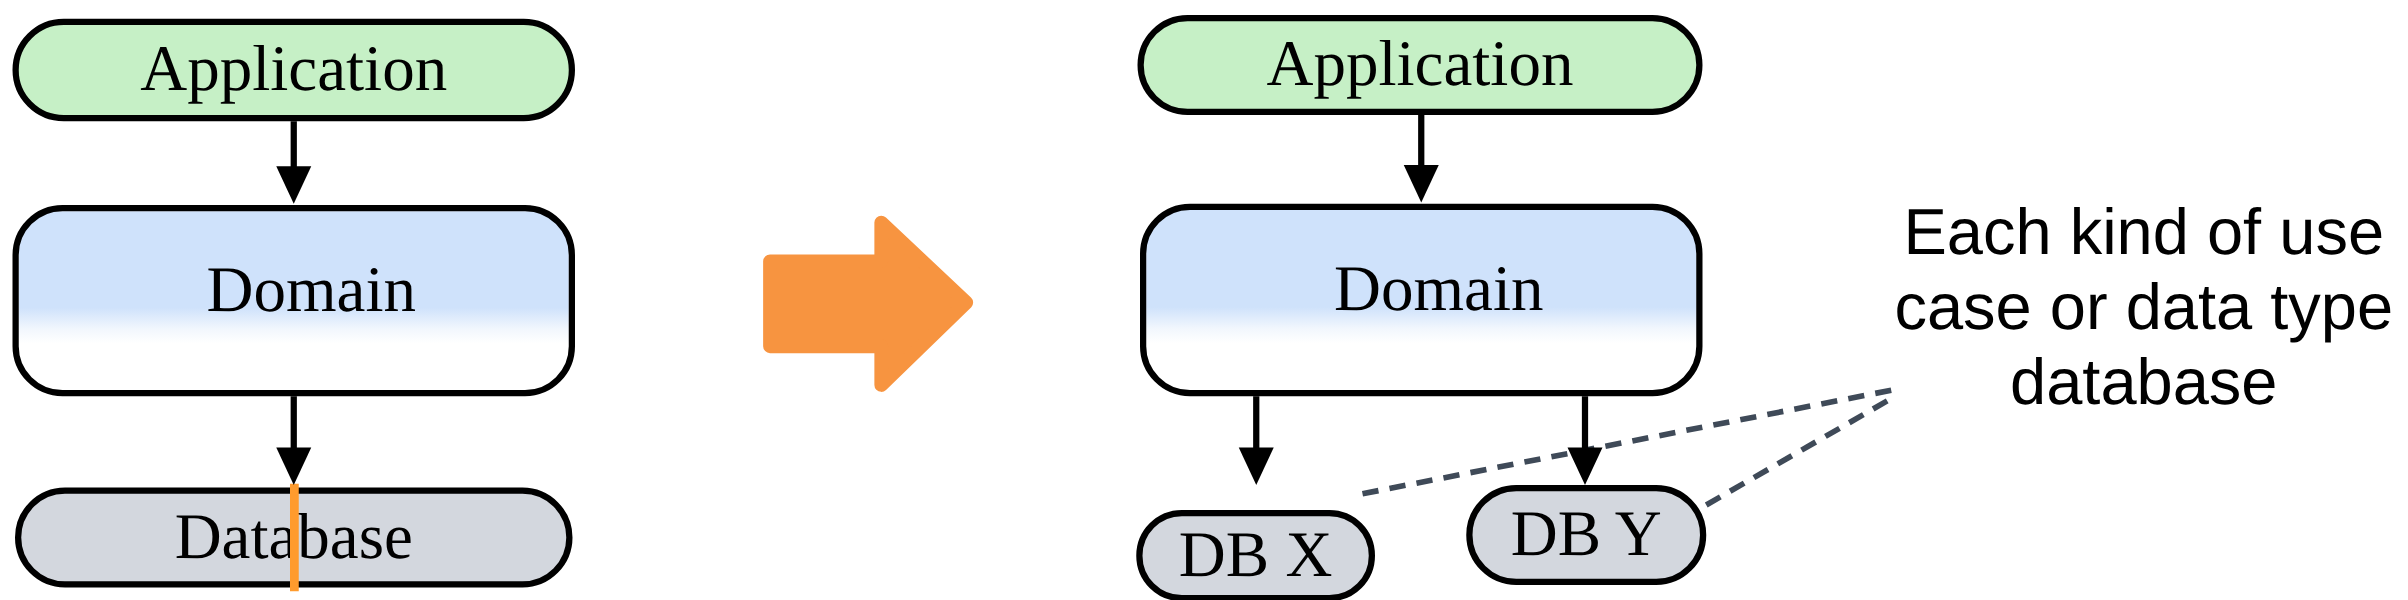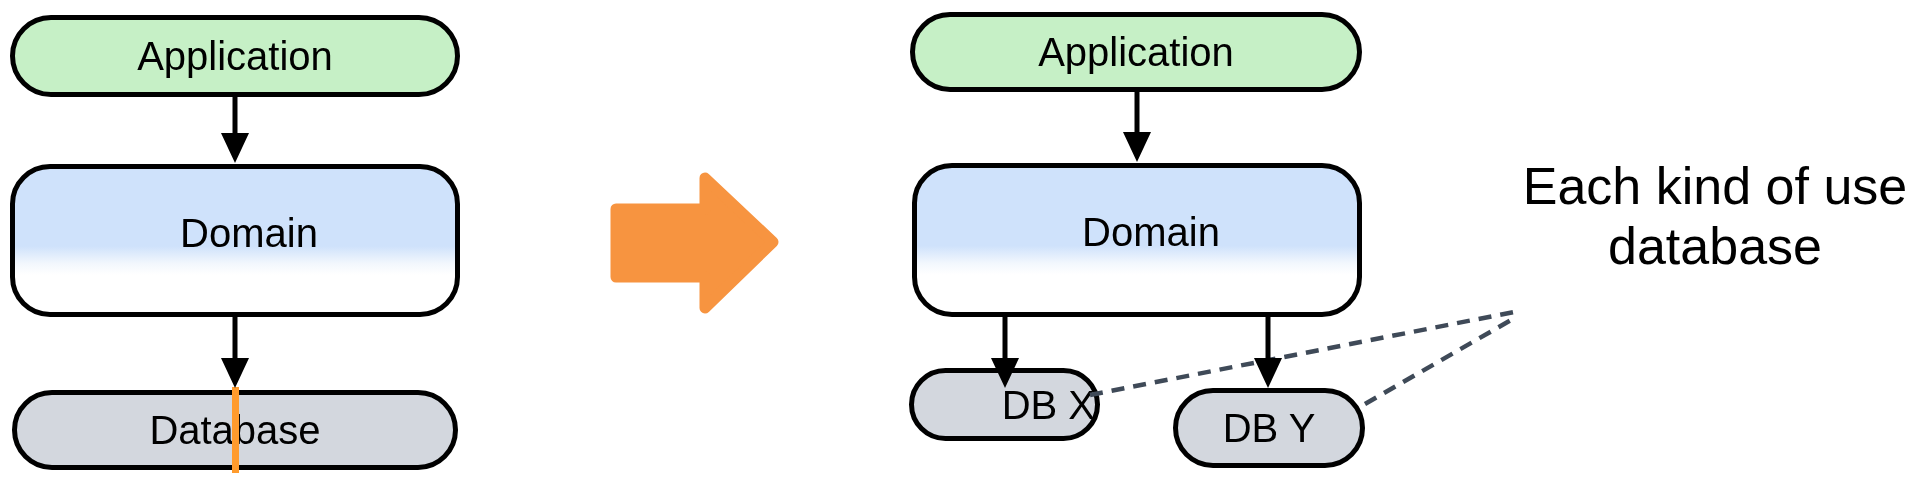--- a/index.html
+++ b/index.html
@@ -21,43 +21,44 @@
     overflow:hidden;
     background:#ffffff;
   }
   .node{
     position:absolute;
     box-sizing:border-box;
     border:5px solid var(--color-border);
     display:flex;
     align-items:center;
     justify-content:center;
-    font-size:40px;
+    font-size:52px;
     line-height:1;
     white-space:nowrap;
+    font-family:Liberation Serif, serif;
   }
   .node.green{background:var(--color-application_fill);}
   .node.blue{
     background:linear-gradient(to bottom,
       var(--color-domain_fill_top) 0%,
       var(--color-domain_fill_top) 54%,
       #f2f7fd 66%,
       #ffffff 74%,
       #ffffff 100%);
   }
   .node.gray{background:var(--color-database_fill);}
   .node.blue .label{transform:translateY(-8px);margin-left:28px;}
 
   #app-l   {left:10px;  top:15px;  width:450px; height:82px;  border-radius:41px;}
   #domain-l{left:10px;  top:164px; width:450px; height:153px; border-radius:40px;}
   #db-l    {left:12px;  top:390px; width:446px; height:80px;  border-radius:40px;}
 
   #app-r   {left:910px; top:12px;  width:452px; height:80px;  border-radius:40px;}
   #domain-r{left:912px; top:163px; width:450px; height:154px; border-radius:40px;}
-  #db-x    {left:909px; top:368px; width:191px; height:73px;  border-radius:40px;justify-content:flex-end;}
+  #db-x    {left:909px; top:408px; width:191px; height:73px;  border-radius:40px;}
   #db-y    {left:1173px;top:388px; width:192px; height:80px;  border-radius:40px;}
 
   #annotation{
     position:absolute;
     left:1505px; top:156px; width:420px;
     font-size:52px; line-height:60px;
     text-align:center;
   }
   #connector-layer{
     position:absolute; left:0; top:0;
@@ -87,20 +88,21 @@
   </div>
   <div id="db-x" class="node gray">
     <span class="label">DB X</span>
   </div>
   <div id="db-y" class="node gray">
     <span class="label">DB Y</span>
   </div>
 
   <div id="annotation">
     <div>Each kind of use</div>
+    <div>case or data type</div>
     <div>database</div>
   </div>
 
   <svg id="connector-layer" width="1926" height="480" viewBox="0 0 1926 480">
 
     <line x1="235.5" y1="387" x2="235.5" y2="473" stroke="var(--color-highlight_line)" stroke-width="7"></line>
 
     <g stroke="var(--color-dashed_line)" stroke-width="4.5" stroke-dasharray="13 9" fill="none">
       <line x1="1090" y1="395" x2="1514" y2="312"></line>
       <line x1="1365" y1="404" x2="1511" y2="320"></line>

